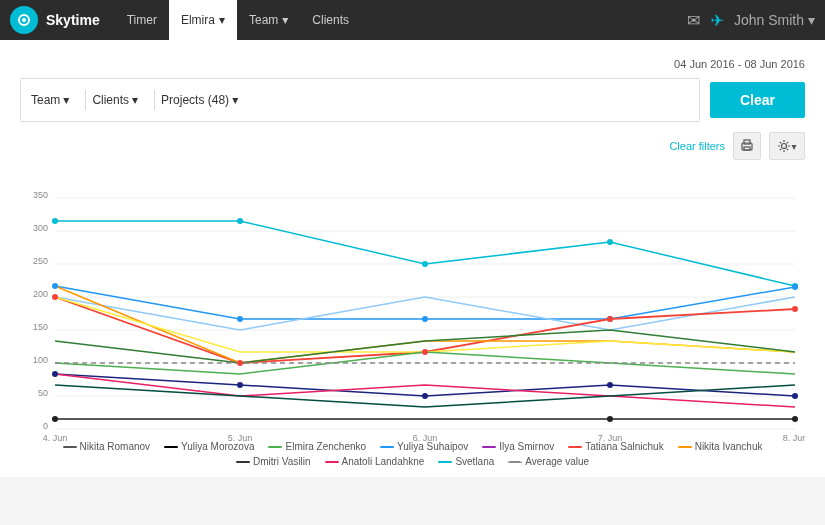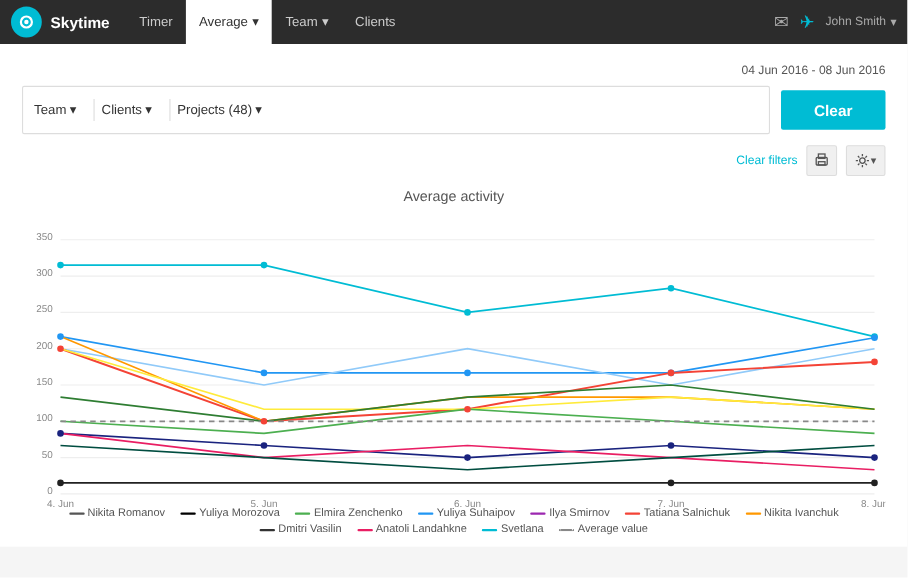--- a/index.html
+++ b/index.html
@@ -55,21 +55,21 @@
       align-items: center;
       gap: 10px;
     }
     .nav-icon {
       color: #aaa;
       font-size: 16px;
       cursor: pointer;
     }
     .nav-user {
       color: #aaa;
-      font-size: 11px;
+      font-size: 14px;
       cursor: pointer;
       display: flex;
       align-items: center;
       gap: 4px;
     }
 
     
     .main { background: #fff; padding: 10px 20px 10px 20px; }
 
     .date-range {
@@ -192,21 +192,21 @@
           <circle cx="7" cy="7" r="2" fill="white"></circle>
         </svg>
     </div>
     <span class="navbar-brand">Skytime</span>
   </div>
   <div class="nav-items">
     <div class="nav-item">
         <span>Timer</span>
       </div>
     <div class="nav-item active">
-        <span>Average</span>
+        <span>Elmira</span>
         <span>▾</span>
       </div>
     <div class="nav-item">
         <span>Team</span>
         <span>▾</span>
       </div>
     <div class="nav-item">
         <span>Clients</span>
       </div>
   </div>
@@ -253,21 +253,20 @@
     <div class="action-icon-btn" style="width:36px;">
       <svg width="14" height="14" viewBox="0 0 14 14">
           <circle cx="7" cy="7" r="2.5" fill="none" stroke="#555" stroke-width="1.2"></circle>
           <path d="M7 1v2M7 11v2M1 7h2M11 7h2M2.9 2.9l1.4 1.4M9.7 9.7l1.4 1.4M2.9 11.1l1.4-1.4M9.7 4.3l1.4-1.4" stroke="#555" stroke-width="1.2"></path>
         </svg>
       <span style="font-size:10px;">▾</span>
     </div>
   </div>
 
   <div class="chart-area">
-    <div class="chart-title">Average activity</div>
 
     <svg class="chart" width="785" height="270" viewBox="0 0 785 270" style="margin-left:0;">
 
       <text x="28" y="258" font-size="9" fill="#888" text-anchor="end">0</text>
       <text x="28" y="225" font-size="9" fill="#888" text-anchor="end">50</text>
       <text x="28" y="192" font-size="9" fill="#888" text-anchor="end">100</text>
       <text x="28" y="159" font-size="9" fill="#888" text-anchor="end">150</text>
       <text x="28" y="126" font-size="9" fill="#888" text-anchor="end">200</text>
       <text x="28" y="93" font-size="9" fill="#888" text-anchor="end">250</text>
       <text x="28" y="60" font-size="9" fill="#888" text-anchor="end">300</text>

